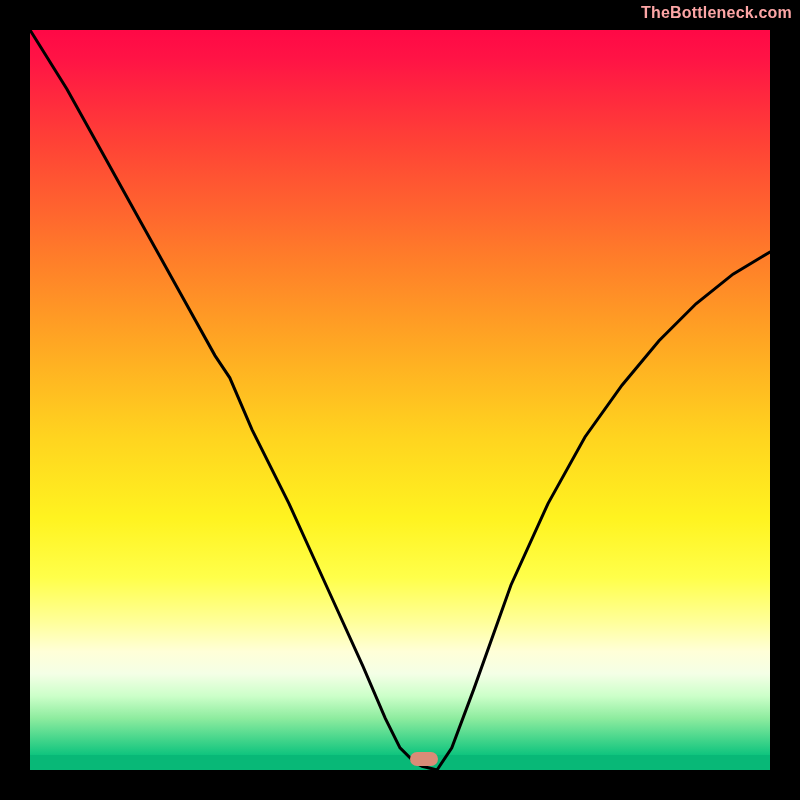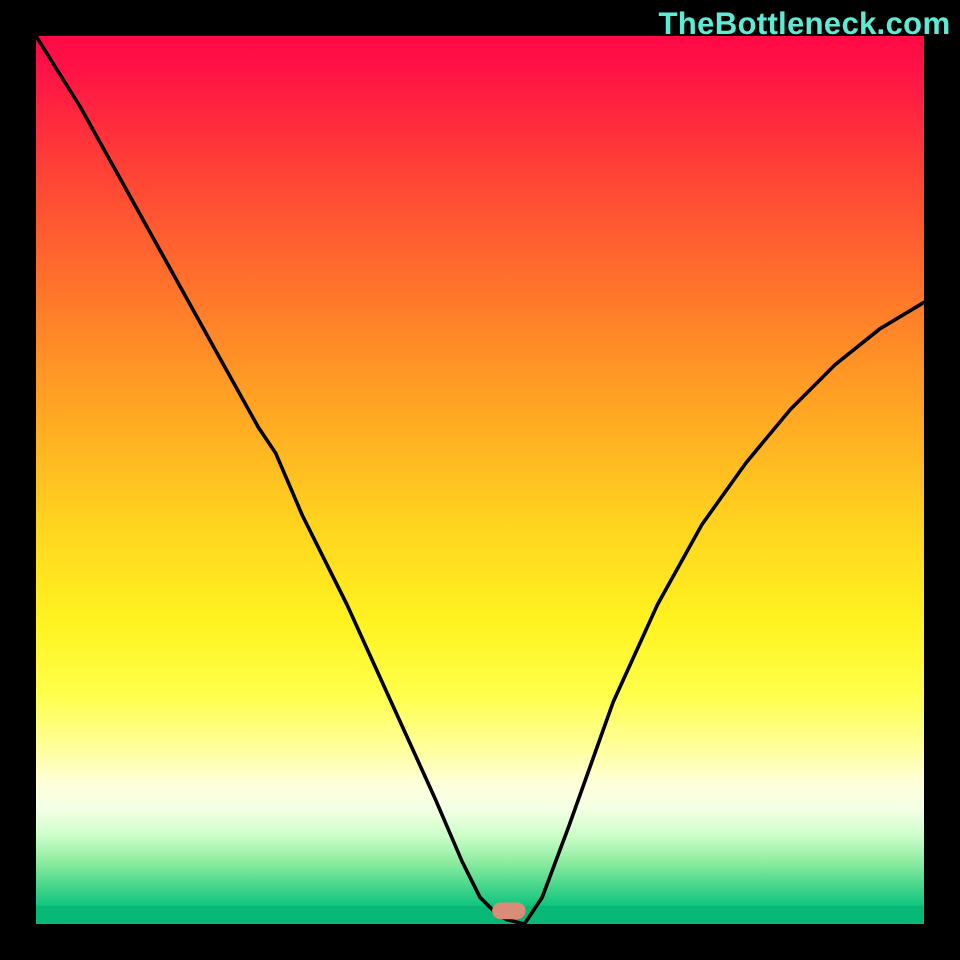--- a/index.html
+++ b/index.html
@@ -70,23 +70,23 @@
     height: 14px;
     border-radius: 7px;
     background: #d98c77;
     transform: translate(-50%, -50%);
   }
   .watermark {
     position: absolute;
     top: 4px;
     right: 8px;
     font-family: Arial, Helvetica, sans-serif;
-    font-size: 26px;
+    font-size: 16px;
     font-weight: 600;
-    color: #5eead4;
+    color: #fca5a5;
     letter-spacing: 0.2px;
   }
 </style>
 </head>
 <body>
 
 <div class="stage">
 
   <div class="plot">
     <div class="gradient"></div>

